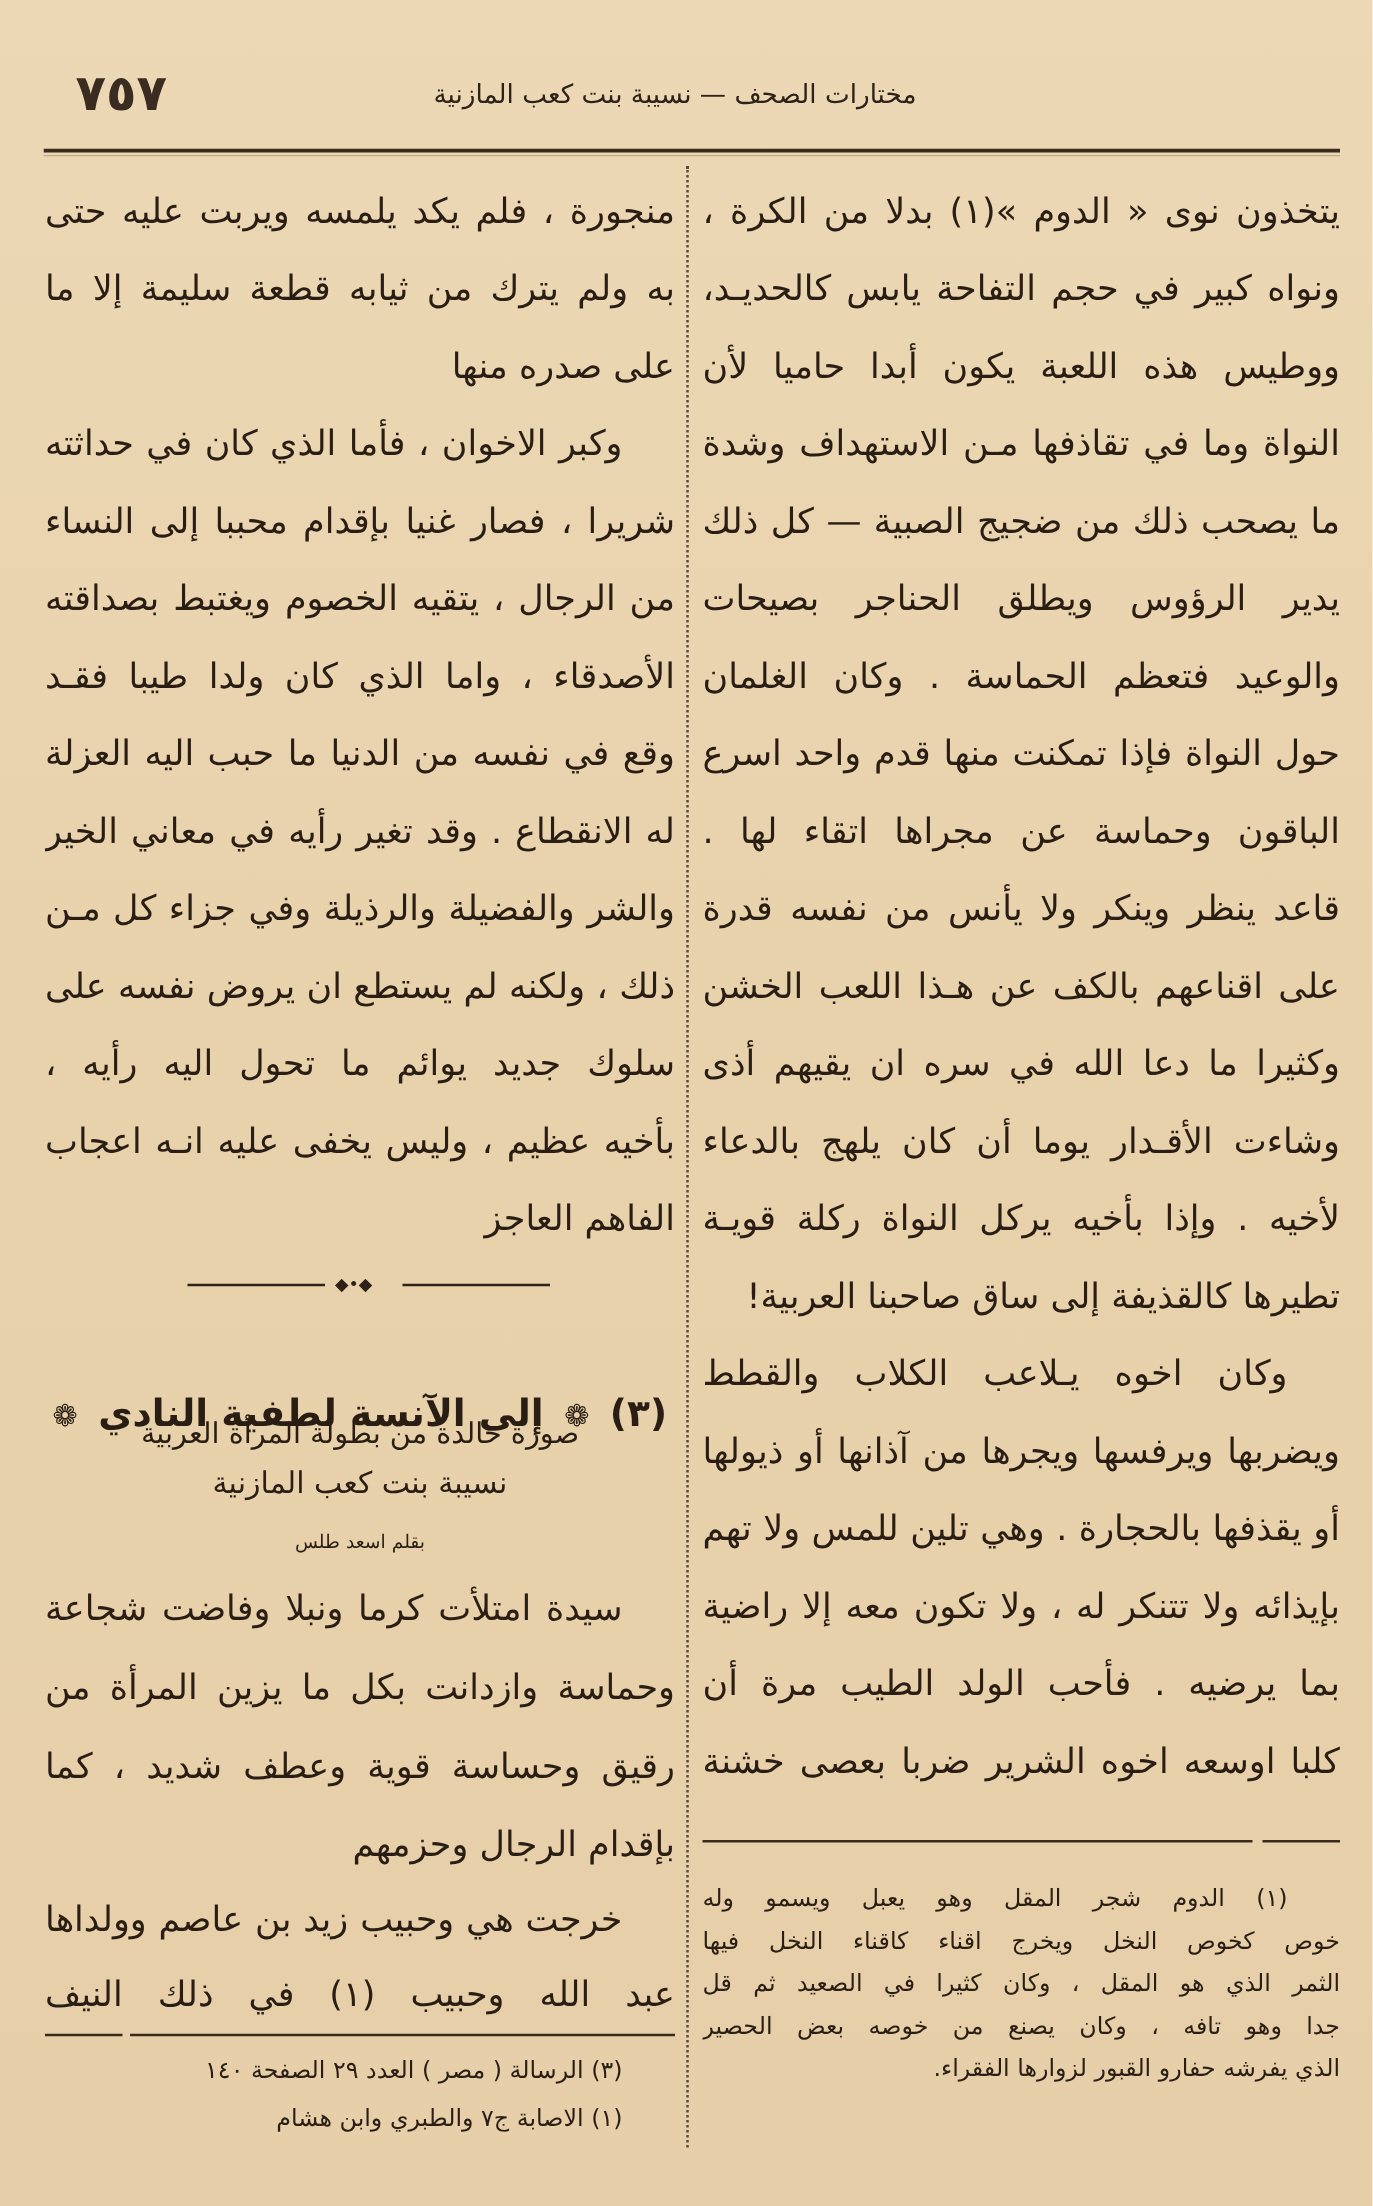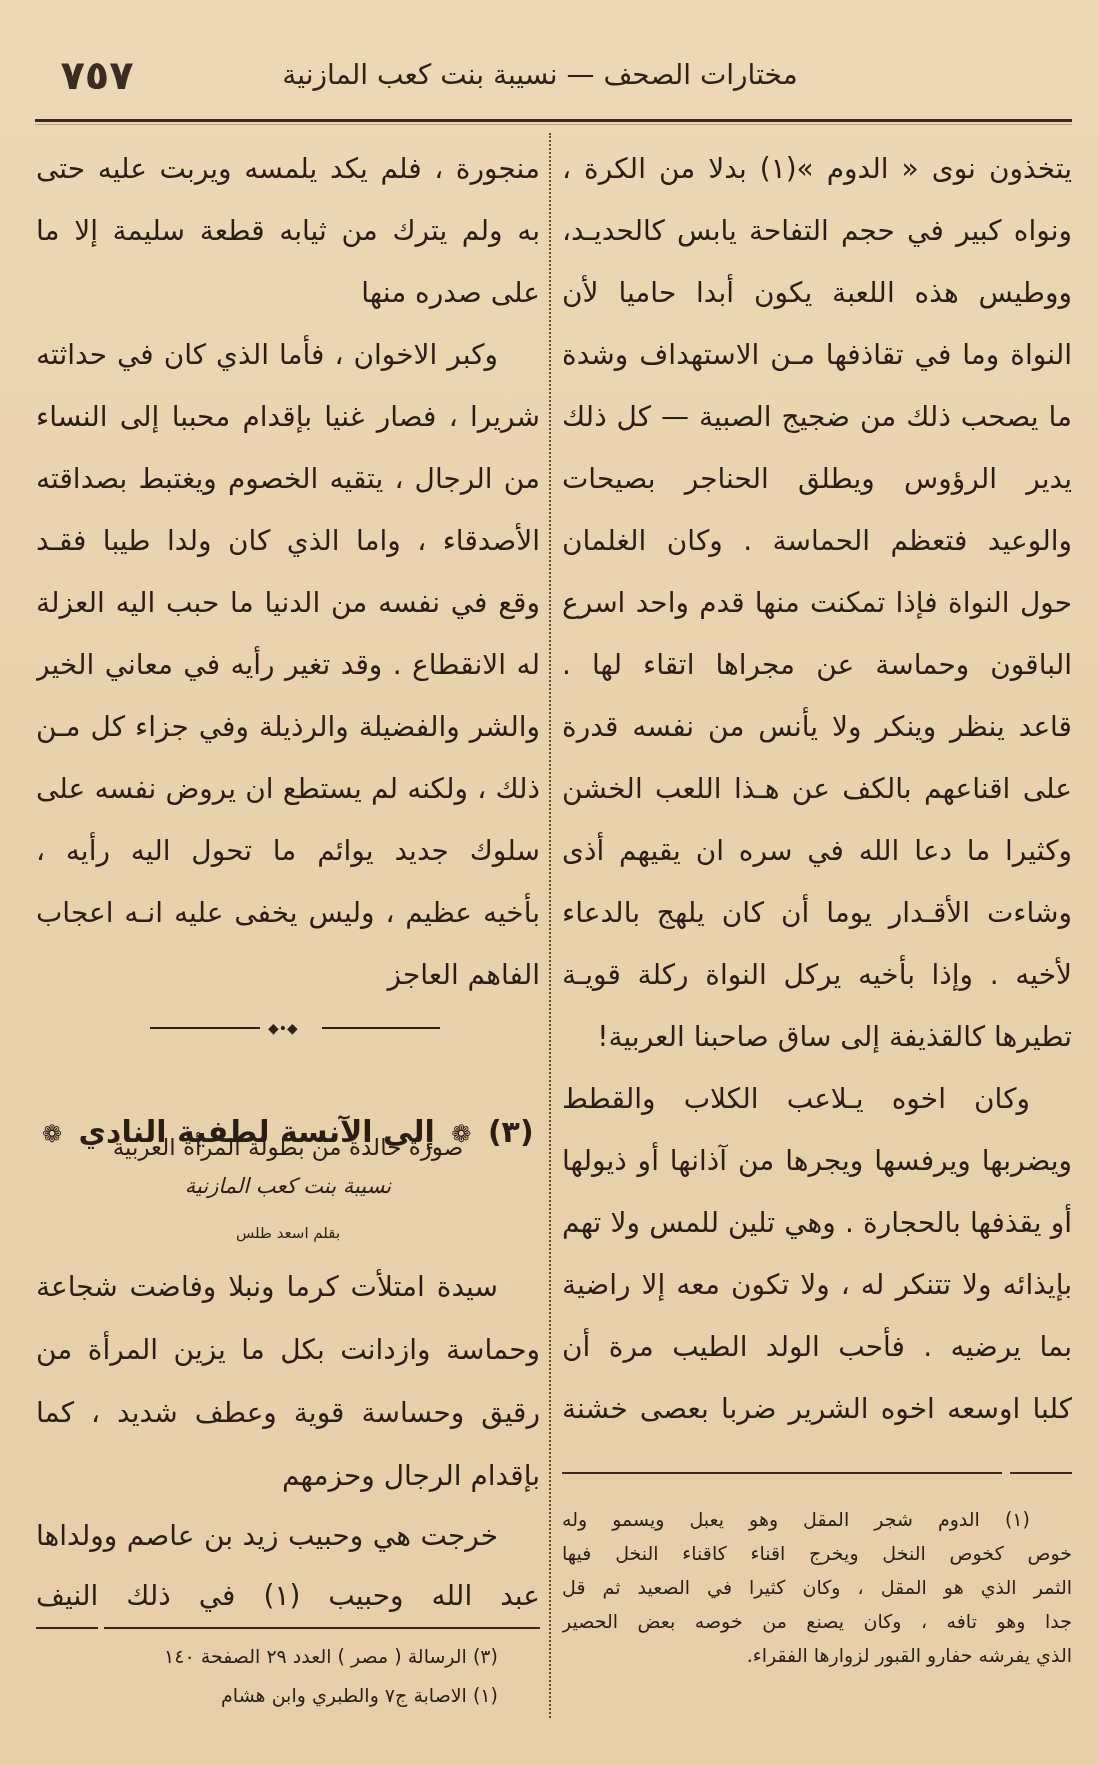--- a/index.html
+++ b/index.html
@@ -4,21 +4,21 @@
 <style>
   html, body { margin:0; padding:0; }
   body {
     width:1098px; height:1765px; position:relative; overflow:hidden;
     background: linear-gradient(180deg, #ecd8b5 0%, #e8d2ac 45%, #e6cfa8 100%);
     color:#2a1e14;
     font-family: "DejaVu Sans", sans-serif;
   }
   .abs { position:absolute; }
   .page-num { left:52px; top:48px; width:90px; height:54px; font-size:40px; line-height:54px; text-align:center; color:#3a2c20; font-weight:bold; direction:rtl; }
-  .run-title { left:280px; top:52px; width:520px; height:46px; font-size:28px; line-height:46px; text-align:center; direction:rtl; color:#2e2218; }
+  .run-title { left:280px; top:52px; width:520px; height:46px; font-size:21px; line-height:46px; text-align:center; direction:rtl; color:#2e2218; }
   .head-rule { left:35px; top:119px; width:1037px; height:3px; background:#3a2a1c; }
   .head-rule2 { left:35px; top:124px; width:1037px; height:1px; background:#bfa984; }
   .col-divider { left:549px; top:133px; width:0; height:1585px; border-left:2px dotted #5a4a38; }
 
   .ln {
     position:absolute; height:50px; line-height:50px; overflow:hidden;
     direction:rtl; font-size:28px; white-space:normal;
   }
   .rc { left:562px; width:510px; }
   .lc { left:36px; width:504px; }
@@ -102,21 +102,21 @@
     <div class="bar" style="left:172px; width:118px;"></div>
   </div>
 
   <div class="abs art-head">
     <span>(٣)</span>
     <span class="flower">❁</span>
     <span>إلى الآنسة لطفية النادي</span>
     <span class="flower">❁</span>
   </div>
   <div class="sub" style="top:1128px; height:38px; line-height:38px; font-size:23px;">صورة خالدة من بطولة المرأة العربية</div>
-  <div class="sub" style="top:1170px; height:32px; line-height:32px; font-size:21px;font-style:italic;">نسيبة بنت كعب المازنية</div>
+  <div class="sub" style="top:1170px; height:32px; line-height:32px; font-size:24px;">نسيبة بنت كعب المازنية</div>
   <div class="sub" style="top:1220px; height:26px; line-height:26px; font-size:15px;">بقلم اسعد طلس</div>
 
   <div class="ln lc j ind" style="top:1262px">سيدة امتلأت كرما ونبلا وفاضت شجاعة</div>
   <div class="ln lc j" style="top:1325px">وحماسة وازدانت بكل ما يزين المرأة من قلب</div>
   <div class="ln lc j" style="top:1388px">رقيق وحساسة قوية وعطف شديد ، كما تحلت</div>
   <div class="ln lc r" style="top:1451px">بإقدام الرجال وحزمهم</div>
   <div class="ln lc j ind" style="top:1511px">خرجت هي وحبيب زيد بن عاصم وولداها</div>
   <div class="ln lc j" style="top:1571px">عبد الله وحبيب (١) في ذلك النيف والسبعين</div>
 
   <div class="rule" style="left:36px; top:1627px; width:62px;"></div>

